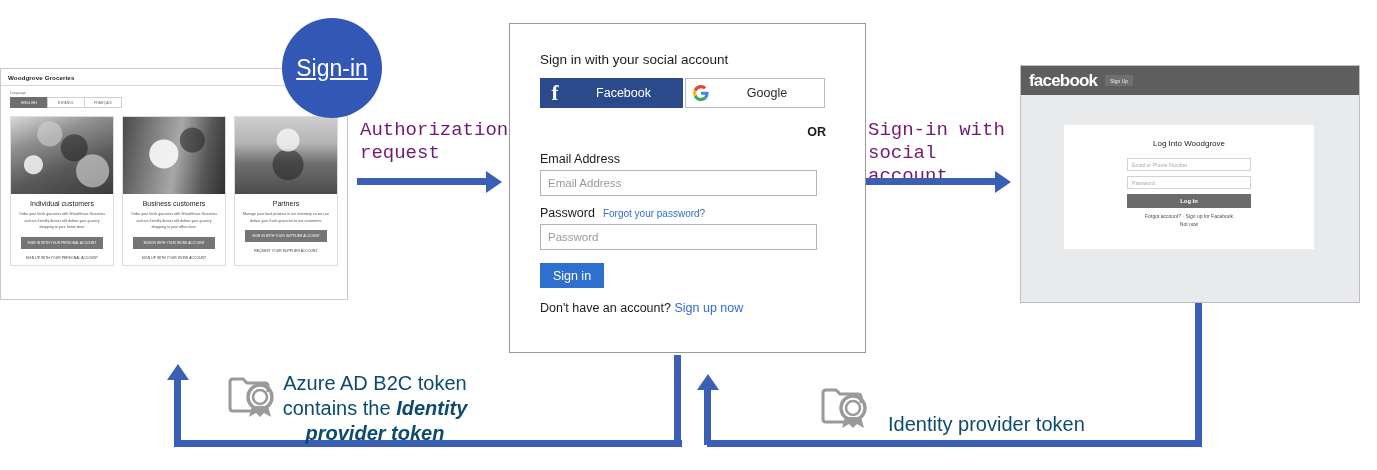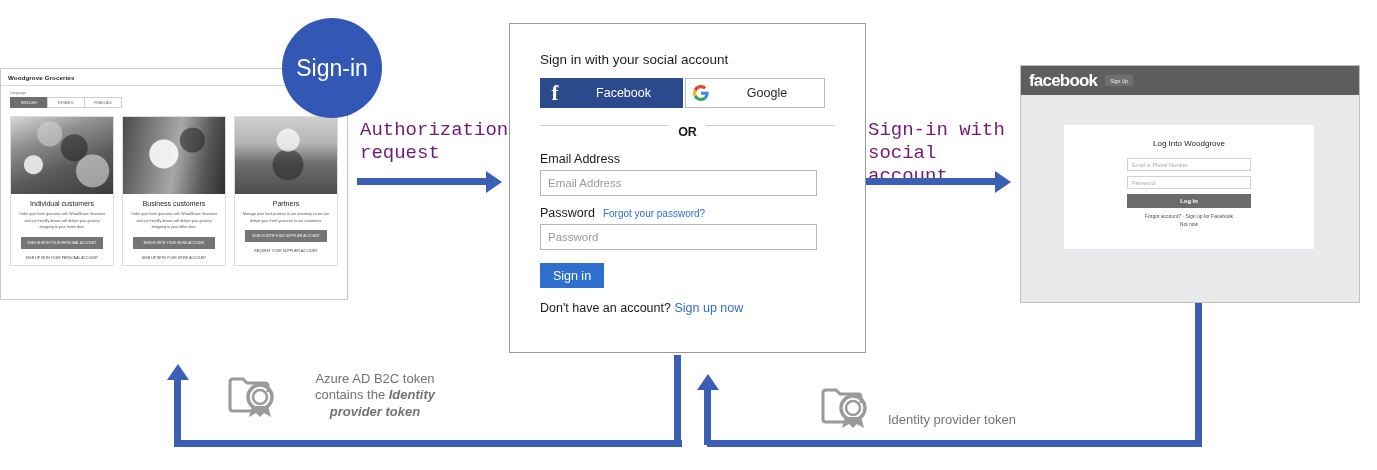--- a/index.html
+++ b/index.html
@@ -135,20 +135,21 @@
   
   #signin-badge {
     left: 282px; top: 18px;
     width: 100px; height: 100px;
     border-radius: 50%;
     background: #3257b4;
     display: flex; align-items: center; justify-content: center;
     color: #ffffff;
     font-size: 23px;
     z-index: 20;
+    text-decoration: underline;
   }
 
   
   .arrow-shaft {
     background: #3b5fb4;
     height: 7px;
   }
   .arrow-head {
     width: 0; height: 0;
     border-top: 11px solid transparent;
@@ -216,22 +217,23 @@
   #google-glyph {
     width: 30px; display: flex;
     align-items: center; justify-content: center;
   }
   #google-label {
     flex: 1; text-align: center;
     color: #2b2b2b; font-size: 12.5px;
     padding-right: 6px;
   }
   #or-divider {
-    display: flex; align-items: flex-start;
+    display: flex; align-items: flex-end;
     margin: 17px 0 13px;
+    flex-direction: column;
   }
   #or-divider .rule {
     flex: 1; height: 1px; background: #cccccc;
   }
   #or-text {
     font-size: 12.5px; font-weight: bold;
     color: #1b1b1b; padding: 0 9px;
   }
   .field-label {
     font-size: 12.5px; color: #1b1b1b;
@@ -322,21 +324,21 @@
     color: #ffffff; font-size: 5.8px;
     display: flex; align-items: center; justify-content: center;
     font-weight: bold;
   }
   .fb-footnote {
     text-align: center; font-size: 5px;
     color: #4d4d4d; margin-top: 5px;
   }
 
   .note-text {
-    font-size: 13px; color: #737373;
+    font-size: 20px; color: #0c4a6e;
     line-height: 1.25; text-align: center;
   }
   .note-text b { font-weight: bold; font-style: italic; }
 </style>
 </head>
 <body>
 
 <div id="stage">
 
   <div id="woodgrove-panel" class="abs">

